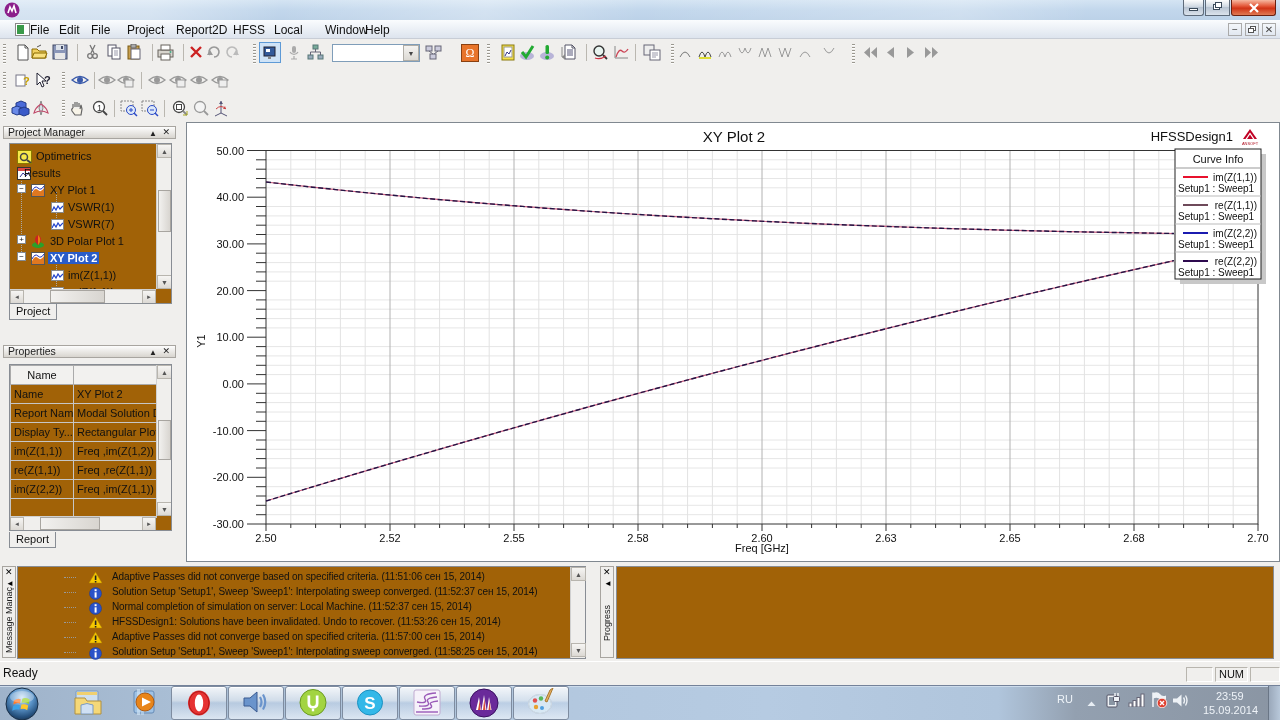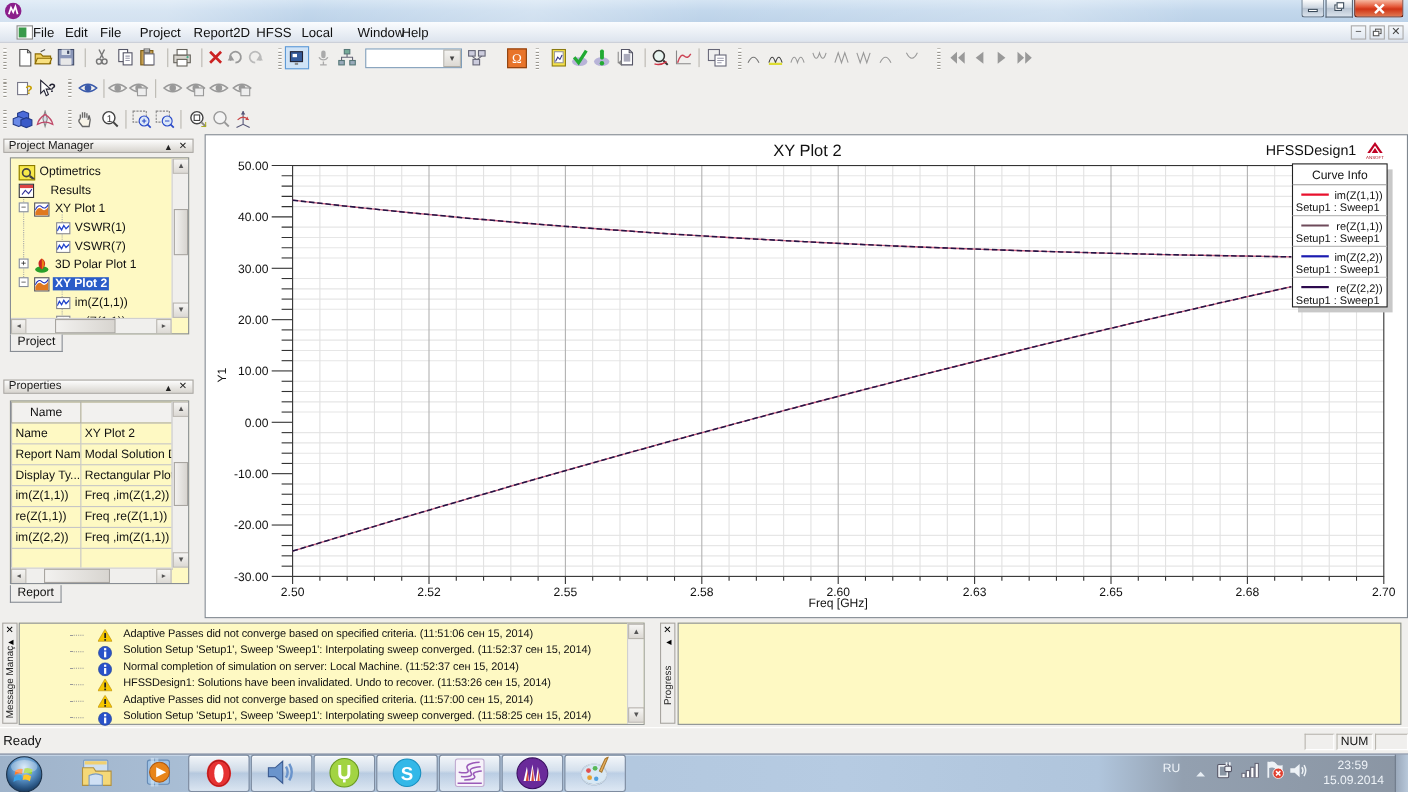--- a/index.html
+++ b/index.html
@@ -2,21 +2,21 @@
 <html><head><meta charset="utf-8"><style>
 *{margin:0;padding:0;box-sizing:border-box}
 body{font-family:"Liberation Sans",sans-serif;width:1280px;height:720px;overflow:hidden;position:relative;background:#f0efed}
 .abs{position:absolute}
 #titlebar{position:absolute;left:0;top:0;width:1280px;height:20px;background:linear-gradient(100deg,rgba(255,255,255,0.35) 12%,rgba(255,255,255,0) 22%,rgba(255,255,255,0.3) 38%,rgba(255,255,255,0) 50%,rgba(255,255,255,0.25) 75%,rgba(255,255,255,0) 85%),linear-gradient(180deg,#d4e4f3 0%,#c2d7ec 50%,#bcd2e8 100%)}
 #titlebar .t{position:absolute;left:24px;top:3.5px;font-size:11px;color:#1a1a1a}
 #menubar{position:absolute;left:0;top:20px;width:1280px;height:19px;background:linear-gradient(180deg,#fafcfe,#dde4ee);border-bottom:1px solid #c8cdd6}
 .menu{position:absolute;top:3px;font-size:12px;color:#111}
 #toolbars{position:absolute;left:0;top:0px;width:1280px;height:122px}
 #pm-head,#pr-head{position:absolute;left:3px;width:173px;height:13px;background:linear-gradient(180deg,#fdfdfd,#d8d5cf);border:1px solid #a8a5a0;font-size:10.5px;color:#222;padding-left:4px;line-height:11px}
-.panelbox{position:absolute;background:#fef9c3;border:1px solid #888d94;overflow:hidden}
+.panelbox{position:absolute;background:#a16207;border:1px solid #888d94;overflow:hidden}
 .row{position:absolute;left:0;width:150px;height:16px;font-size:11px;color:#111}
 .row span{position:absolute;top:1px;white-space:nowrap}
 .row .sel{background:#2a5cc8;color:#fff;padding:0 2px}
 .exp{position:absolute;left:7px;top:3px;width:9px;height:9px;border:1px solid #848b94;background:#fff;font-size:8px;line-height:7px;text-align:center}
 .tab{position:absolute;height:16px;background:#f0efed;border:1px solid #888d94;border-top:none;font-size:11px;padding:1px 6px;color:#111}
 table.props{border-collapse:collapse;font-size:11px;color:#111;table-layout:fixed}
 table.props td{border:1px solid #c6c6c6;height:19px;padding:0 3px;white-space:nowrap;overflow:hidden}
 .vscroll{position:absolute;width:15px;background:#f0efed;border-left:1px solid #d0d0d0}
 .sbtn{position:absolute;width:15px;height:14px;background:linear-gradient(180deg,#f6f5f3,#dcd9d4);border:1px solid #b8b5ae;font-size:7px;text-align:center;line-height:13px;color:#555}
 .thumb{position:absolute;background:linear-gradient(90deg,#f2f1ef,#d8d5d0);border:1px solid #a8a5a0}
@@ -335,21 +335,21 @@
         <circle cx="5" cy="5" r="3.5" fill="none" stroke="#444" stroke-width="1.5"></circle>
         <path d="M8 8 L12 11" stroke="#444" stroke-width="2"></path>
       </svg>
       <span style="left:26px">Optimetrics</span>
     </div>
 <div class="row" style="top:22px">
       <div style="position:absolute;left:7px;top:1px;width:14px;height:13px;background:#fff;border:1px solid #333"><svg width="12" height="11">
           <rect x="0" y="0" width="12" height="3" fill="#d44"></rect>
           <path d="M2 9 L5 5 L8 8 L11 4" stroke="#339" fill="none"></path>
         </svg></div>
-      <span style="left:36px">Results</span>
+      <span style="left:14px">Results</span>
     </div>
 <div class="row" style="top:39px">
       <span class="exp">−</span>
       <div style="position:absolute;left:21px;top:1px;width:14px;height:13px;background:#fff;border:1px solid #555"><svg width="12" height="11">
           <path d="M0 8 Q3 2 6 5 T12 3 L12 11 L0 11 Z" fill="#e07820"></path>
           <path d="M0 6 Q3 0 6 3 T12 1" stroke="#2233bb" fill="none"></path>
         </svg></div>
       <span style="left:40px">XY Plot 1</span>
     </div>
 <div class="row" style="top:56px">

